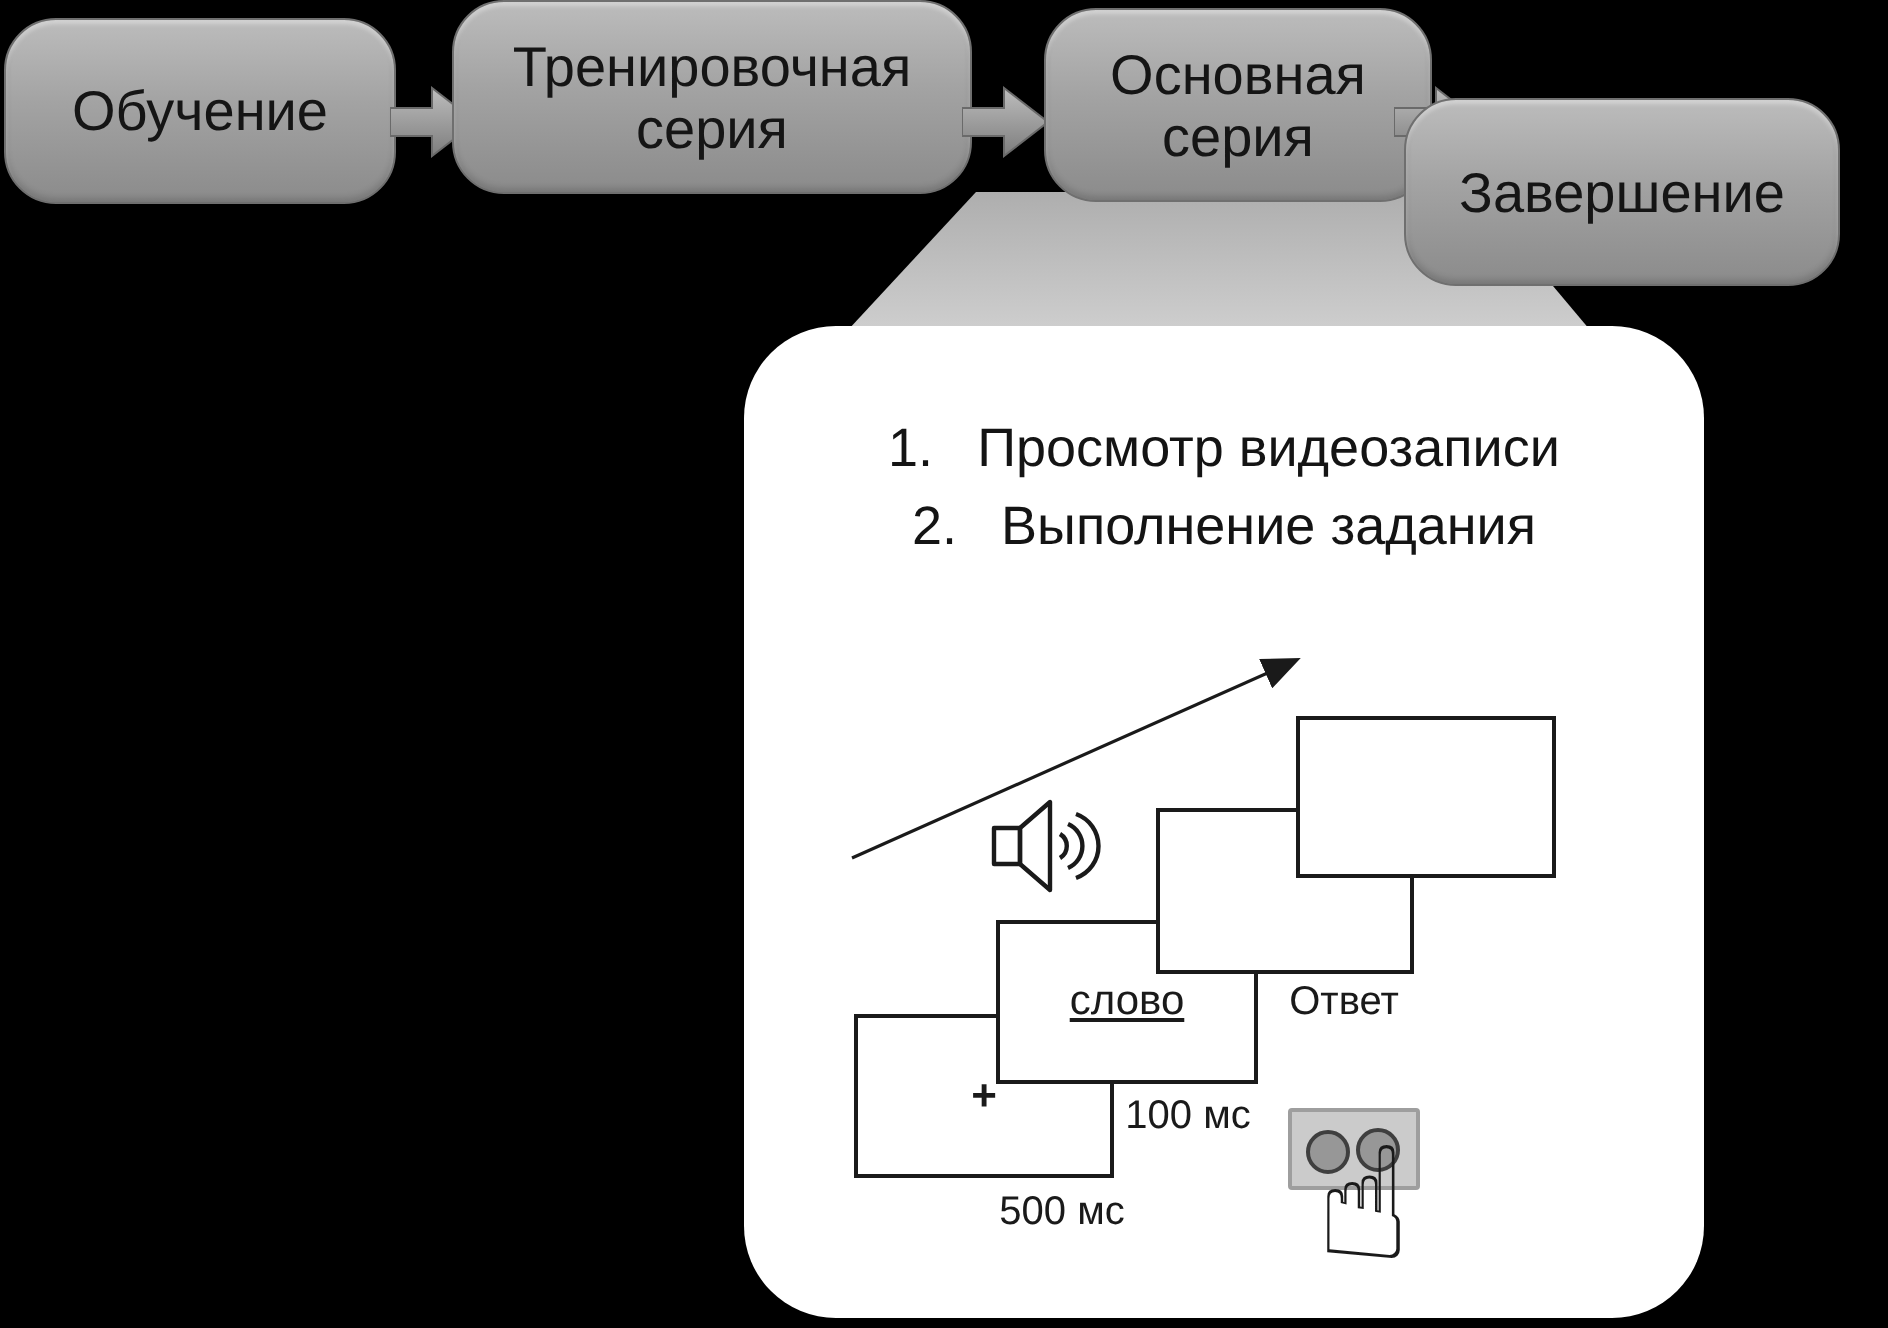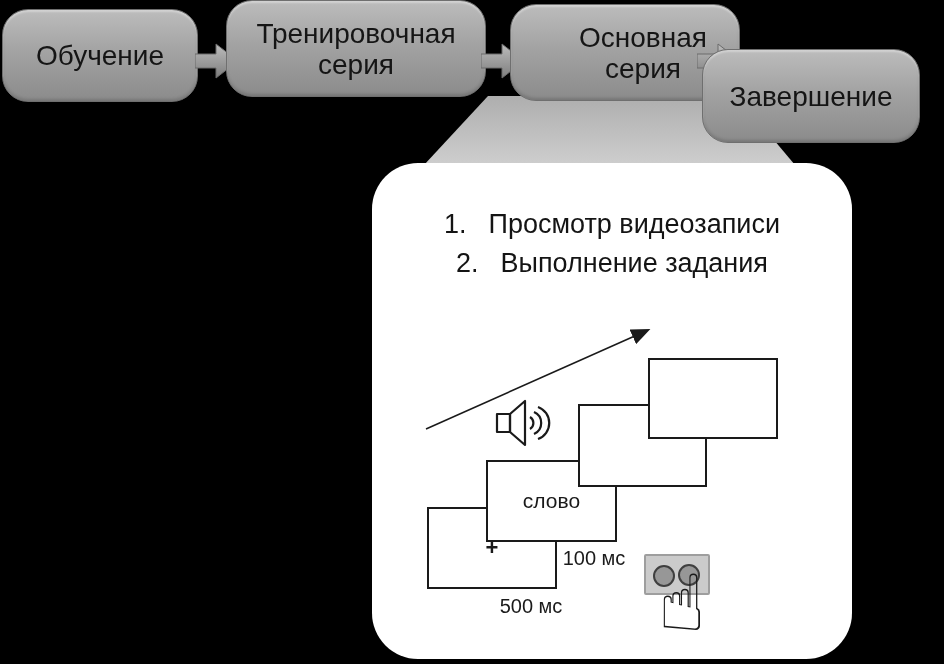--- a/index.html
+++ b/index.html
@@ -15,21 +15,21 @@
     background:linear-gradient(180deg,#bcbcbc 0%,#a3a3a3 45%,#8b8b8b 100%);
     border:1px solid #6f6f6f;
     border-radius:26px;
     box-shadow:inset 0 2px 2px rgba(255,255,255,.35), inset 0 -2px 3px rgba(0,0,0,.15);
     display:flex;align-items:center;justify-content:center;
     text-align:center;
     font-size:28px;line-height:31px;color:#151515;
   }
   .step-1{left:2px;top:9px;width:194px;height:91px;}
   .step-2{left:226px;top:0;width:258px;height:95px;align-items:center;}
-  .step-3{left:510px;top:4px;width:192px;height:95px;padding-left:36px;}
+  .step-3{left:522px;top:4px;width:192px;height:95px;}
   .step-4{left:702px;top:7px;width:216px;height:92px;margin-top:42px;}
   .flow-arrow{position:absolute;width:44px;height:36px;top:43px;}
   .arrow-1{left:195px;} .arrow-2{left:481px;} .arrow-3{left:697px;}
 
   
   .trapezoid-svg{position:absolute;left:0;top:0;z-index:0;}
 
   
   .panel{
     position:absolute;left:372px;top:163px;width:480px;height:496px;
@@ -39,21 +39,21 @@
   .task-row{display:flex;justify-content:center;font-size:27px;line-height:39px;color:#141414;}
   .task-number{margin-right:22px;}
 
   
   .trial-rect{
     position:absolute;background:#fff;border:2px solid #1a1a1a;
     display:flex;align-items:center;justify-content:center;
     font-size:21px;color:#1a1a1a;
   }
   .rect-fixation{left:55px;top:344px;width:126px;height:78px;z-index:2;}
-  .rect-word{left:114px;top:297px;width:127px;height:78px;z-index:3;}
+  .rect-word{left:126px;top:297px;width:127px;height:78px;z-index:3;text-decoration:underline;}
   .rect-response{left:206px;top:241px;width:125px;height:79px;z-index:4;}
   .rect-pause{left:276px;top:195px;width:126px;height:77px;z-index:5;}
   .fixation-cross{font-size:22px;font-weight:bold;}
 
   .duration-label{
     position:absolute;font-size:20px;line-height:25px;color:#1a1a1a;
     text-align:center;z-index:6;
   }
   .label-500{left:109px;top:431px;width:100px;}
   .label-100{left:172px;top:383px;width:100px;}
@@ -155,20 +155,21 @@
   </div>
   <div class="trial-rect rect-word">
     <span>слово</span>
   </div>
   <div class="trial-rect rect-response"></div>
   <div class="trial-rect rect-pause"></div>
 
   <div class="duration-label label-500">500 мс</div>
   <div class="duration-label label-100">100 мс</div>
   <div class="duration-label label-response">
+    <div>Ответ</div>
   </div>
 
   <div class="button-box">
     <div class="resp-button btn-left"></div>
     <div class="resp-button btn-right"></div>
   </div>
   <div class="hand">☝</div>
 
 </div>
 

